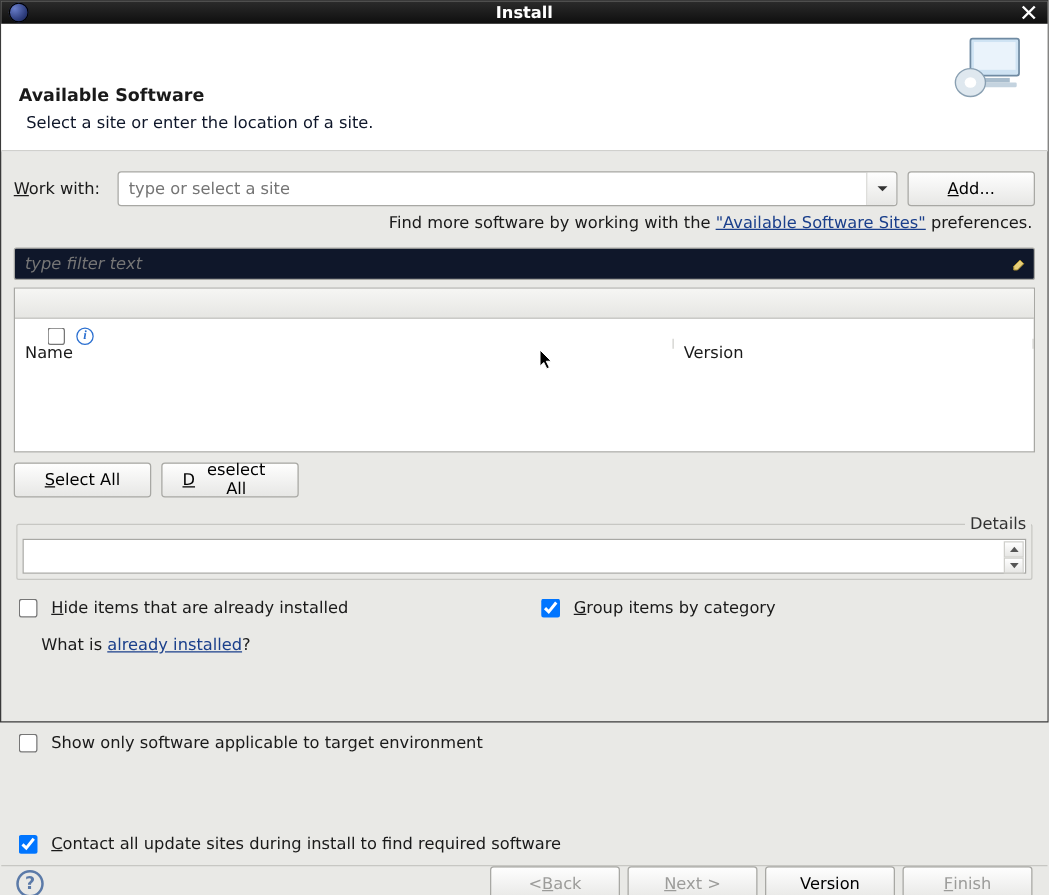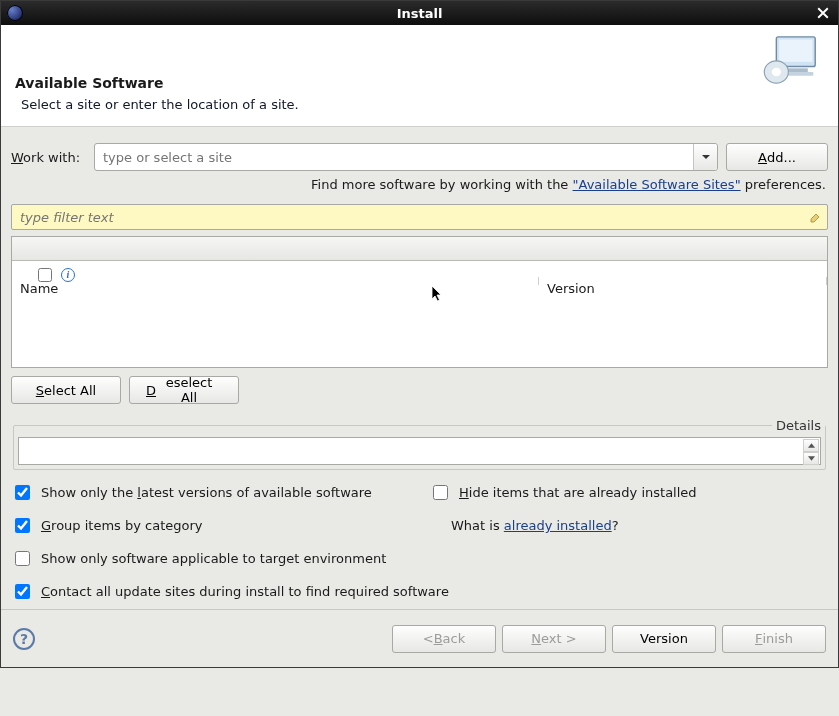--- a/index.html
+++ b/index.html
@@ -1,17 +1,17 @@
 <!DOCTYPE html>
 <html><head>
 <meta charset="utf-8">
 <style>
   * { box-sizing: border-box; }
   html, body { margin:0; padding:0; height:100%; font-family: "DejaVu Sans", "Liberation Sans", Arial, sans-serif; font-size:13px; color:#1a1a1a; background:#e9e9e6; }
-  .window { width:839px; height:668px; background:#e9e9e6; border:1px solid #3a3a3a; display:flex; flex-direction:column; margin:0 auto; }
+  .window { width:839px; height:578px; background:#e9e9e6; border:1px solid #3a3a3a; display:flex; flex-direction:column; margin:0 auto; }
   .titlebar { height:24px; background: linear-gradient(to bottom,#2b2b2b,#0e0e0e); color:#fff; display:flex; align-items:center; position:relative; }
   .titlebar-orb { width:16px; height:16px; margin-left:6px; border-radius:50%; background: radial-gradient(circle at 30% 30%, #6a7fcb 0%, #2c3b7a 60%, #111a3d 100%); box-shadow: inset 0 0 0 1px #000; }
   .titlebar-title { position:absolute; left:0; right:0; text-align:center; font-weight:bold; font-size:13px; }
   .titlebar-close { margin-left:auto; margin-right:6px; width:18px; height:18px; display:flex; align-items:center; justify-content:center; color:#eee; cursor:pointer; }
   .titlebar-close svg { width:12px; height:12px; }
 
   .header-band { background:#fff; padding:10px 14px 14px 14px; display:flex; align-items:flex-start; border-bottom:1px solid #d0d0cd; }
   .header-text { flex:1;margin-top:40px; }
   .header-title { font-size:14px; font-weight:bold; margin-bottom:6px; }
   .header-subtitle { font-size:13px; margin-left:6px; color:#0f172a; }
@@ -27,21 +27,21 @@
   .combo-arrow svg{width:10px;height:10px;fill:#333;}
 
   .btn { height:28px; padding:0 16px; border:1px solid #a8a8a4; background:linear-gradient(#fefefe,#e7e7e5); border-radius:3px; font:inherit; cursor:pointer; display:inline-flex; align-items:center; justify-content:center; }
   .btn.disabled { color:#9c9c9a; cursor:default; }
   .btn-add { margin-left:8px; width:102px; }
   .u-accel { text-decoration:underline; }
 
   .helpline { text-align:right; padding:6px 2px 12px 2px; font-size:13px; }
   .helpline a { color:#1a3f8b; text-decoration:underline; cursor:pointer; }
 
-  .filter { width:100%; height:26px; border:1px solid #a8a8a4; background:#fef9c3; display:flex; align-items:center; border-radius:2px; }
+  .filter { width:100%; height:26px; border:1px solid #a8a8a4; background:#0f172a; display:flex; align-items:center; border-radius:2px; }
   .filter input { flex:1; border:0; outline:0; padding:4px 8px; font:inherit; font-style:italic; color:#888; background:transparent;}
   .filter .clear { width:18px; height:18px; margin-right:4px; display:flex; align-items:center; justify-content:center; }
 
   .table-wrap { margin-top:6px; border:1px solid #a8a8a4; background:#fff; }
   .table-header { display:flex; height:24px; background:linear-gradient(#f6f6f4,#e6e6e3); border-bottom:1px solid #b9b9b5; }
   .th { padding:4px 8px; font-size:13px; border-right:1px solid #cfcfcb;margin-top:40px; }
   .th.name { flex: 0 0 527px; }
   .th.version { flex:1; }
   .table-body { height:106px; position:relative; }
   .tree-row { display:flex; align-items:center; padding:4px 8px 4px 22px; gap:6px; }
@@ -58,21 +58,21 @@
   .details-box { margin:4px; height:28px; background:#fff; border:1px solid #a8a8a4; position:relative; }
   .details-spin { position:absolute; right:1px; top:1px; width:16px; height:26px; display:flex; flex-direction:column; }
   .details-spin div{ flex:1; border:1px solid #cfcfcb; background:linear-gradient(#fefefe,#e7e7e5); display:flex; align-items:center; justify-content:center;}
   .details-spin svg{width:7px;height:5px;fill:#555;}
 
   .checks { margin-top:12px; display:grid; grid-template-columns: 410px 1fr; column-gap:8px; row-gap:12px; align-items:center; }
   .chk { display:flex; align-items:center; gap:8px; }
   .chk input{ width:15px; height:15px; }
   .already-q { padding-left:22px; }
   .already-q a { color:#1a3f8b; text-decoration:underline; cursor:pointer; }
-  .span2 { grid-column: 1 / span 2; }
+  .span2 { grid-column: 1 / span 2; margin-top: 48px; }
 
   .footer { border-top:1px solid #c7c7c3; height:58px; display:flex; align-items:center; padding:0 12px; gap:6px; }
   .help-icon { width:22px; height:22px; border-radius:50%; border:2px solid #5b7aa8; color:#5b7aa8; display:flex; align-items:center; justify-content:center; font-weight:bold; font-size:14px; cursor:pointer; }
   .footer-spacer { flex:1; }
   .footer .btn { width:104px; }
 </style>
 </head>
 <body>
 
 <div class="window">
@@ -177,24 +177,20 @@
               <svg viewBox="0 0 8 5">
                 <path d="M0 0 L4 5 L8 0 Z"></path>
               </svg>
             </div>
         </div>
       </div>
     </fieldset>
 
     <div class="checks">
       <label class="chk">
-        <input type="checkbox" checked="" style="">
-        <span><span>Show only the </span><span class="u-accel">l</span><span>atest versions of available software</span></span>
-      </label>
-      <label class="chk">
         <input type="checkbox" style="">
         <span><span class="u-accel">H</span><span>ide items that are already installed</span></span>
       </label>
 
       <label class="chk">
         <input type="checkbox" checked="" style="">
         <span><span class="u-accel">G</span><span>roup items by category</span></span>
       </label>
       <div class="already-q">
         <span>What is </span><a>already installed</a><span>?</span>

